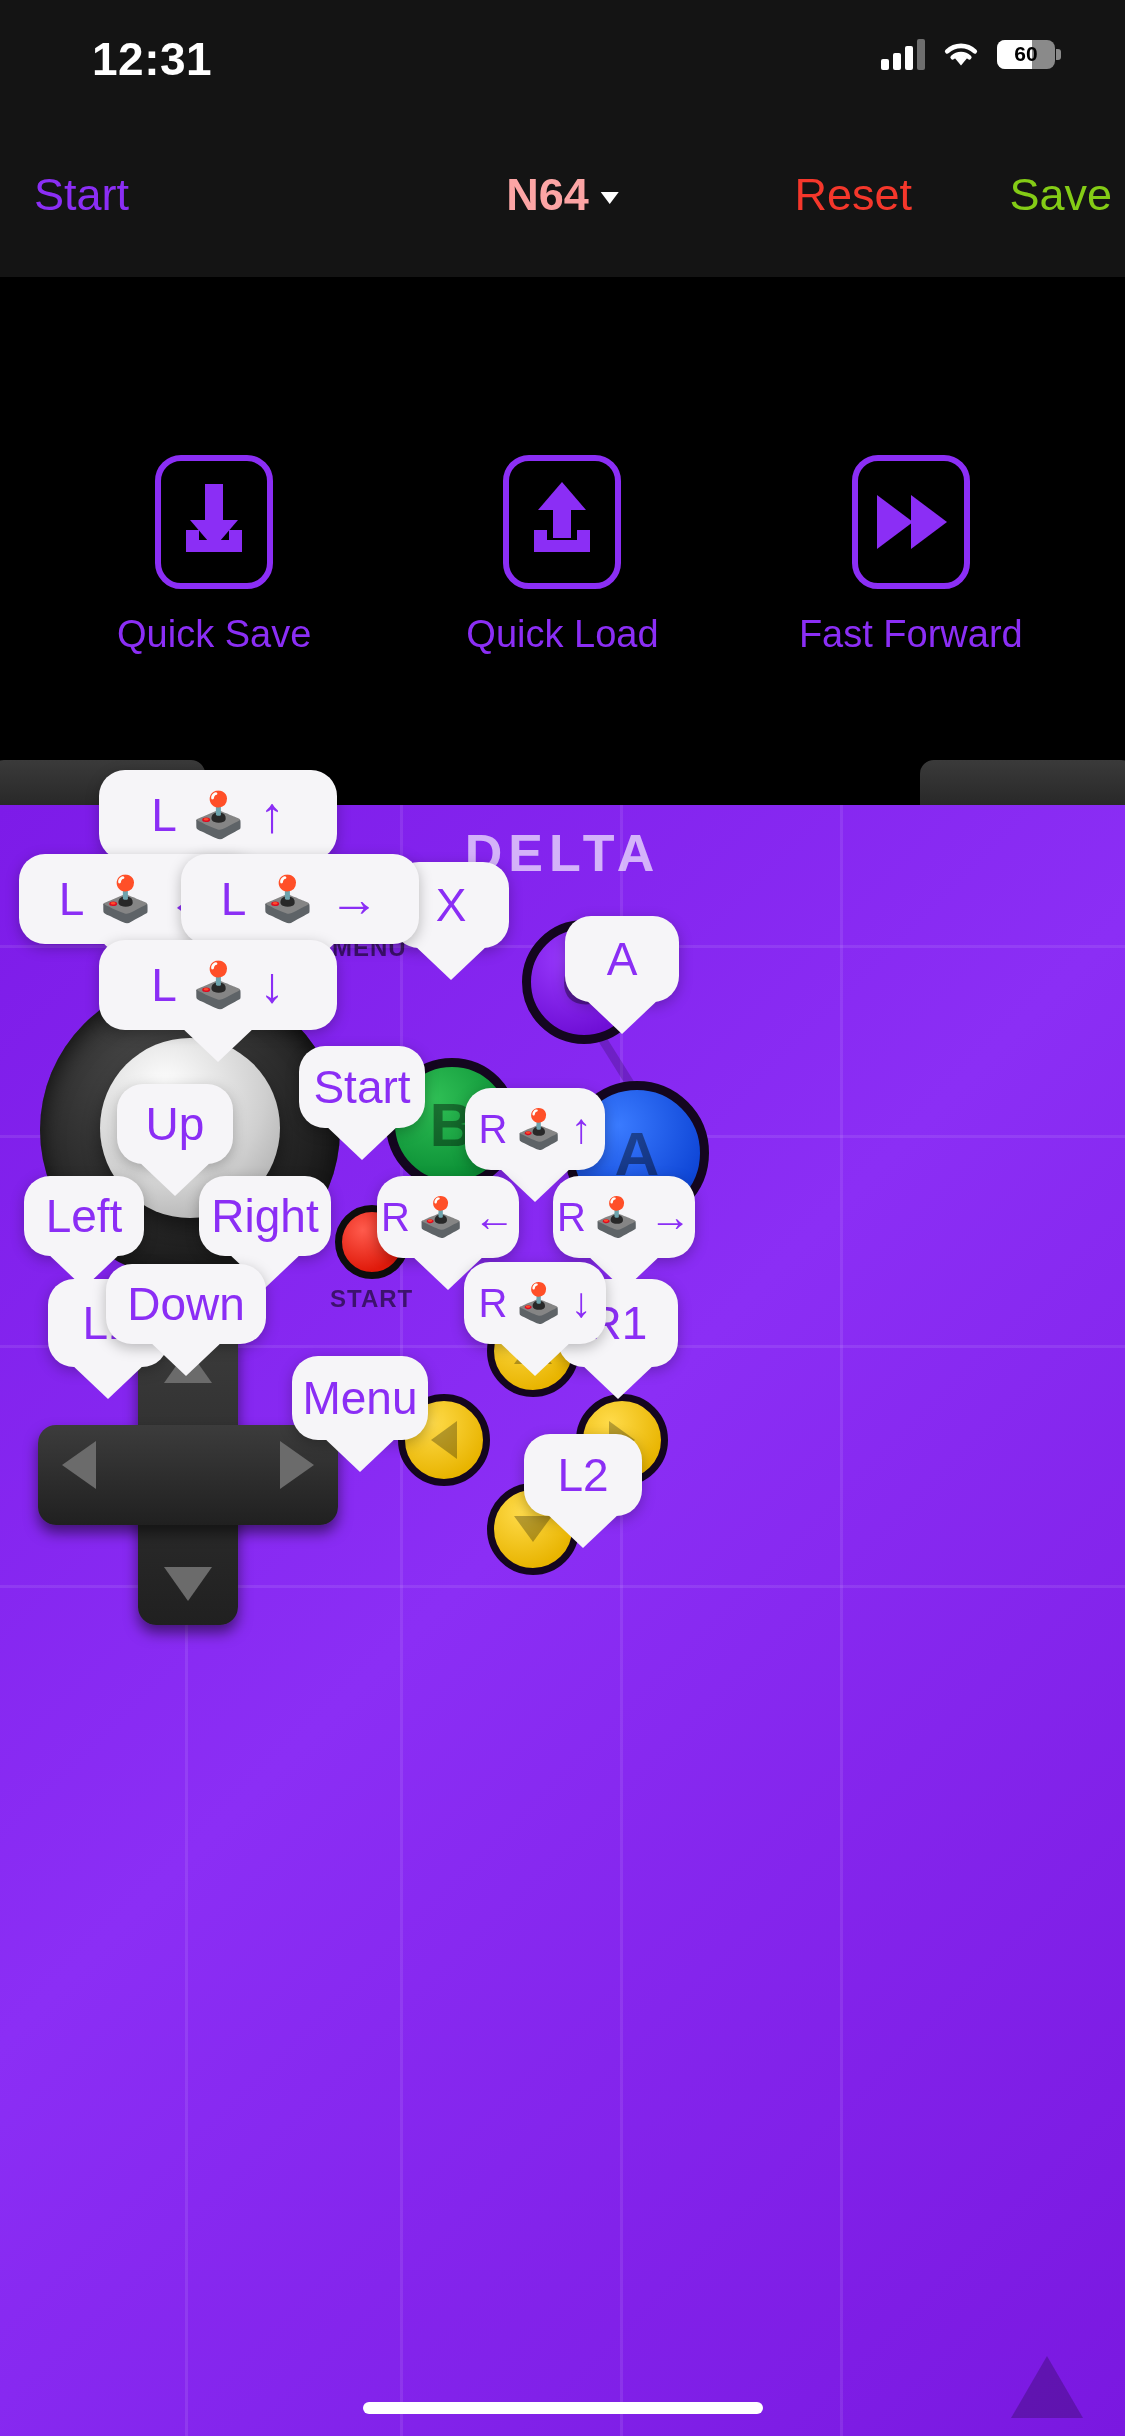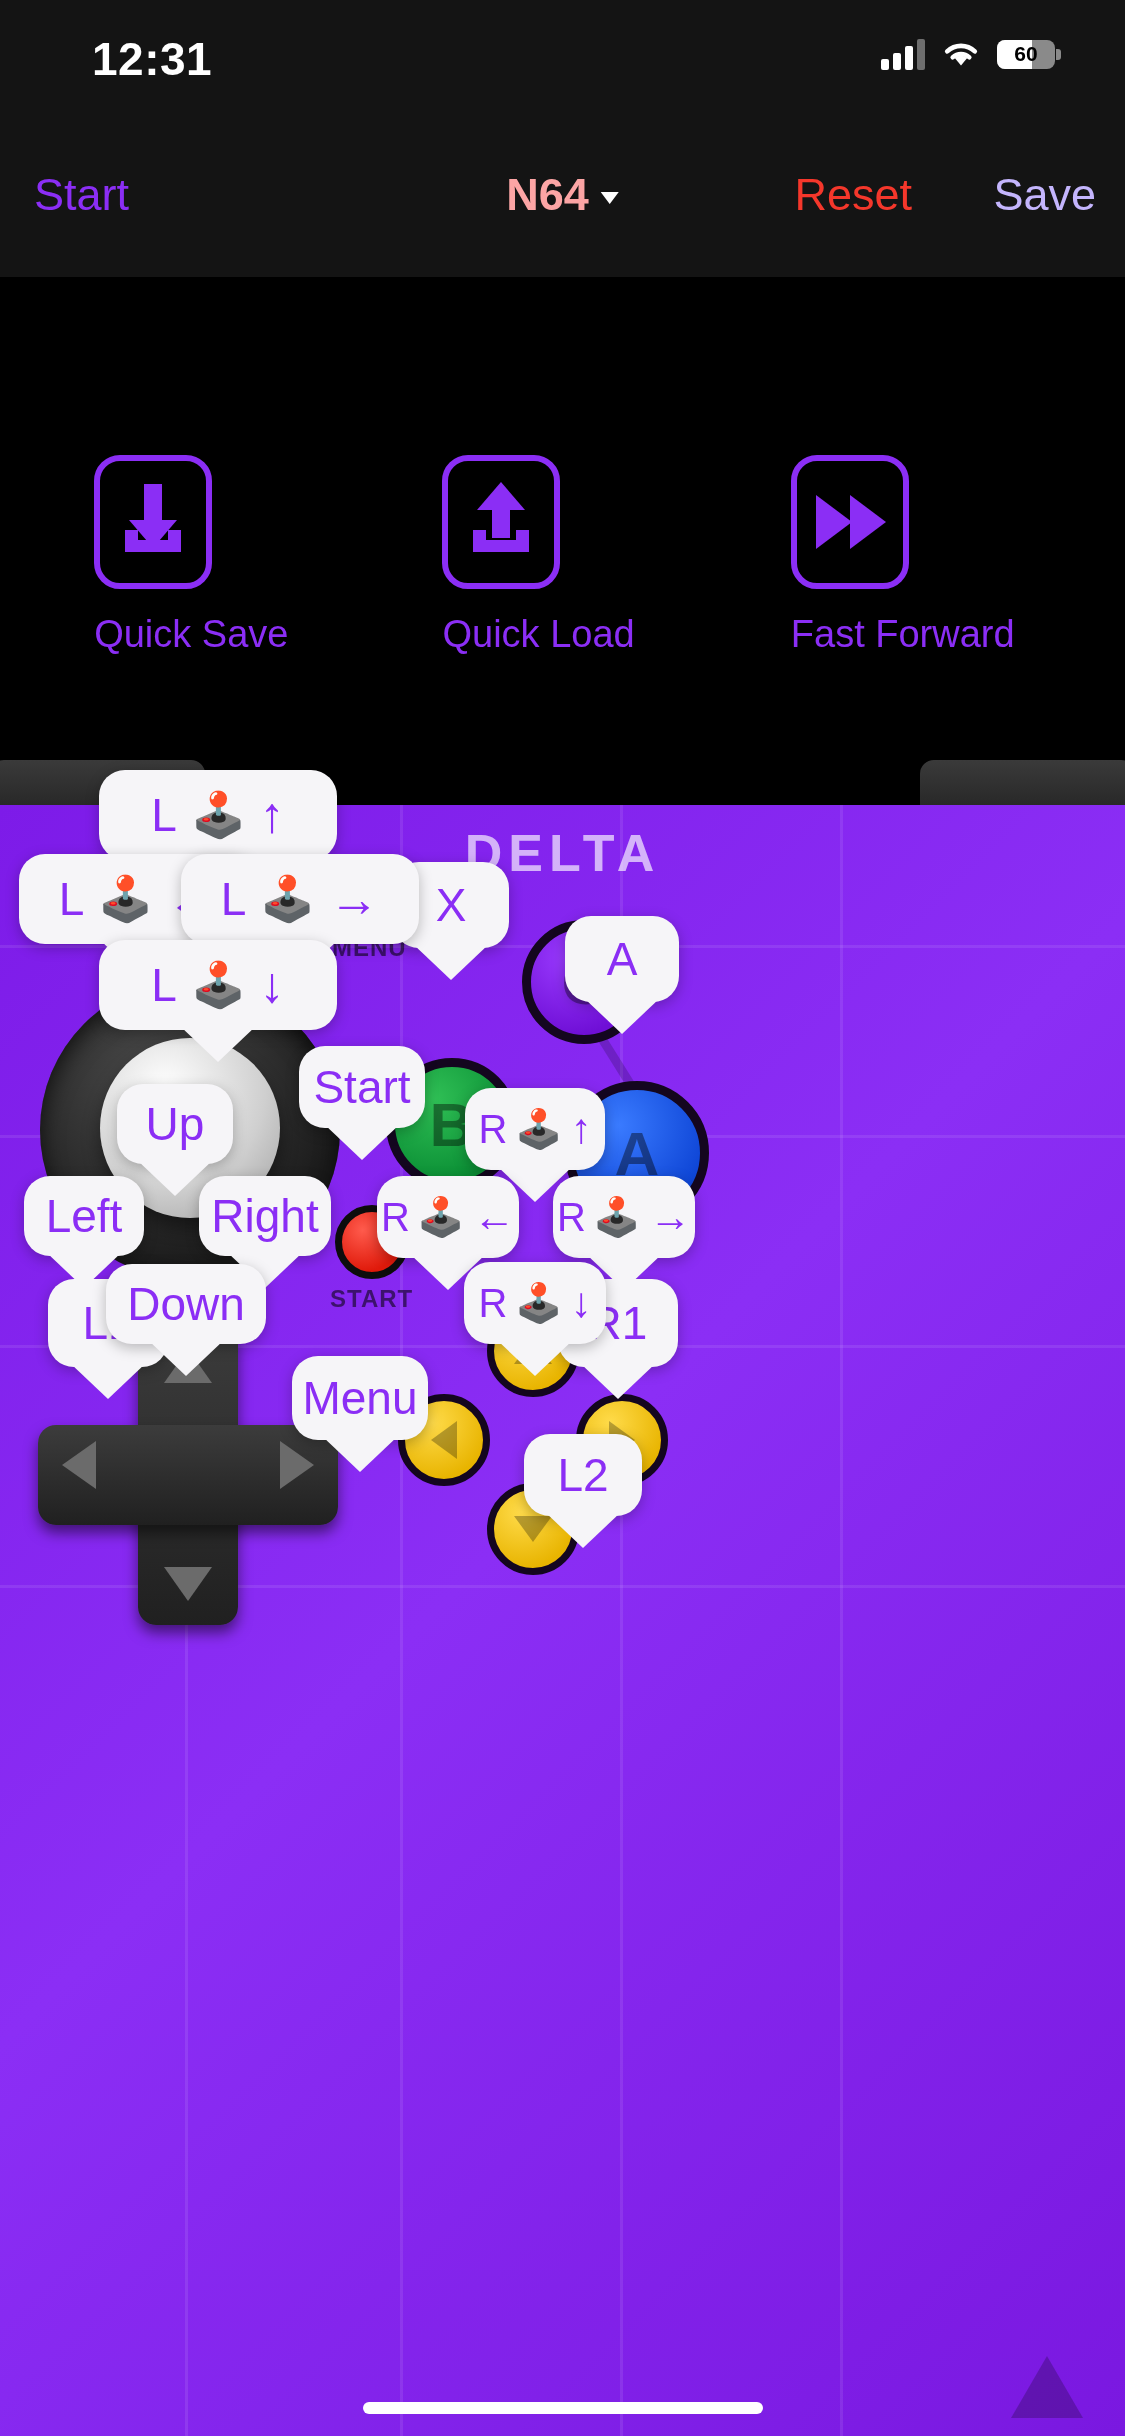--- a/index.html
+++ b/index.html
@@ -53,41 +53,41 @@
     position: absolute; left: 0; top: 112px; width: 1125px; height: 165px;
     background: #141414; z-index: 55;
   }
   .nav-btn {
     position: absolute; top: 50%; transform: translateY(-50%);
     font-size: 45px; background: none; border: none; cursor: pointer;
     font-family: "Liberation Sans", sans-serif;
   }
   #nav-cancel { left: 34px; color: #8b2ef5; }
   #nav-reset  { right: 213px; color: #f5372b; }
-  #nav-save   { right: 29px; color: #c4b5fd; }
+  #nav-save   { right: 13px; color: #84cc16; }
   #nav-title {
     position: absolute; left: 50%; top: 50%; transform: translate(-50%,-50%);
     display: flex; align-items: center; gap: 12px;
     color: #fca5a5; font-size: 45px; font-weight: 700;
     background: none; border: none; cursor: pointer;
     font-family: "Liberation Sans", sans-serif;
   }
   #nav-title .caret {
     width: 0; height: 0; border-left: 9px solid transparent;
     border-right: 9px solid transparent; border-top: 12px solid #fff;
     margin-top: 6px;
   }
 
   
   #actions {
     position: absolute; left: 0; top: 455px; width: 1125px;
     display: flex; justify-content: space-around; align-items: flex-start;
     padding: 0 40px; z-index: 40;
   }
-  .action { display: flex; flex-direction: column; align-items: flex-start; width: 240px; cursor: pointer; }
+  .action { display: flex; flex-direction: column; align-items: center; width: 240px; cursor: pointer; }
   .action-box {
     width: 118px; height: 134px; border: 6px solid #8b2ef5; border-radius: 26px;
     display: flex; align-items: center; justify-content: center;
   }
   .action-label { margin-top: 24px; color: #8b2ef5; font-size: 38px; white-space: nowrap; }
 
   
   #skin {
     position: absolute; left: 0; top: 760px; width: 1125px; height: 1676px;
     overflow: hidden; z-index: 5;

